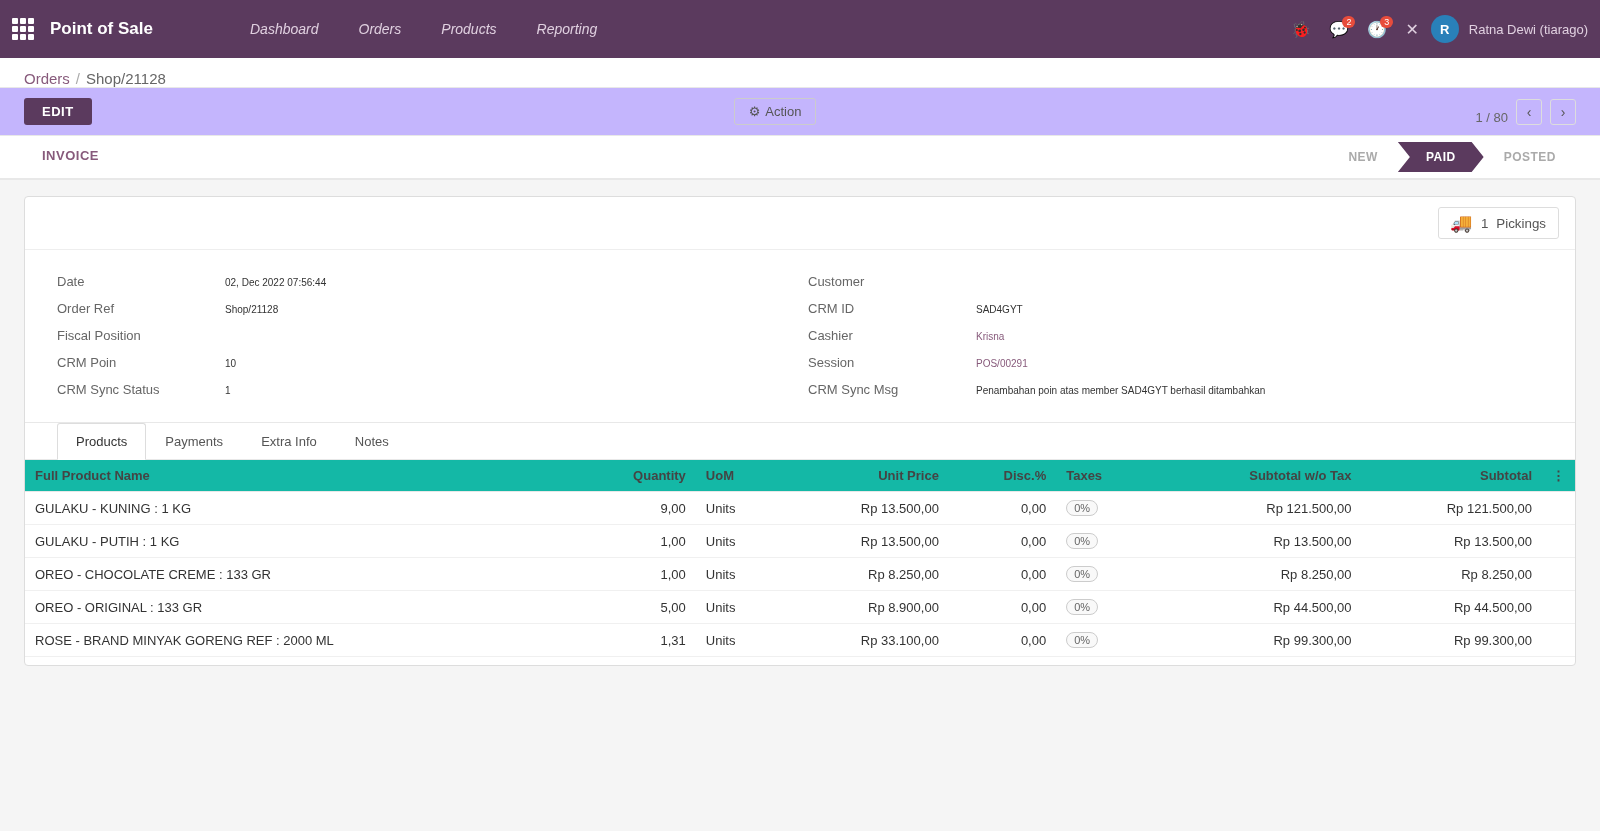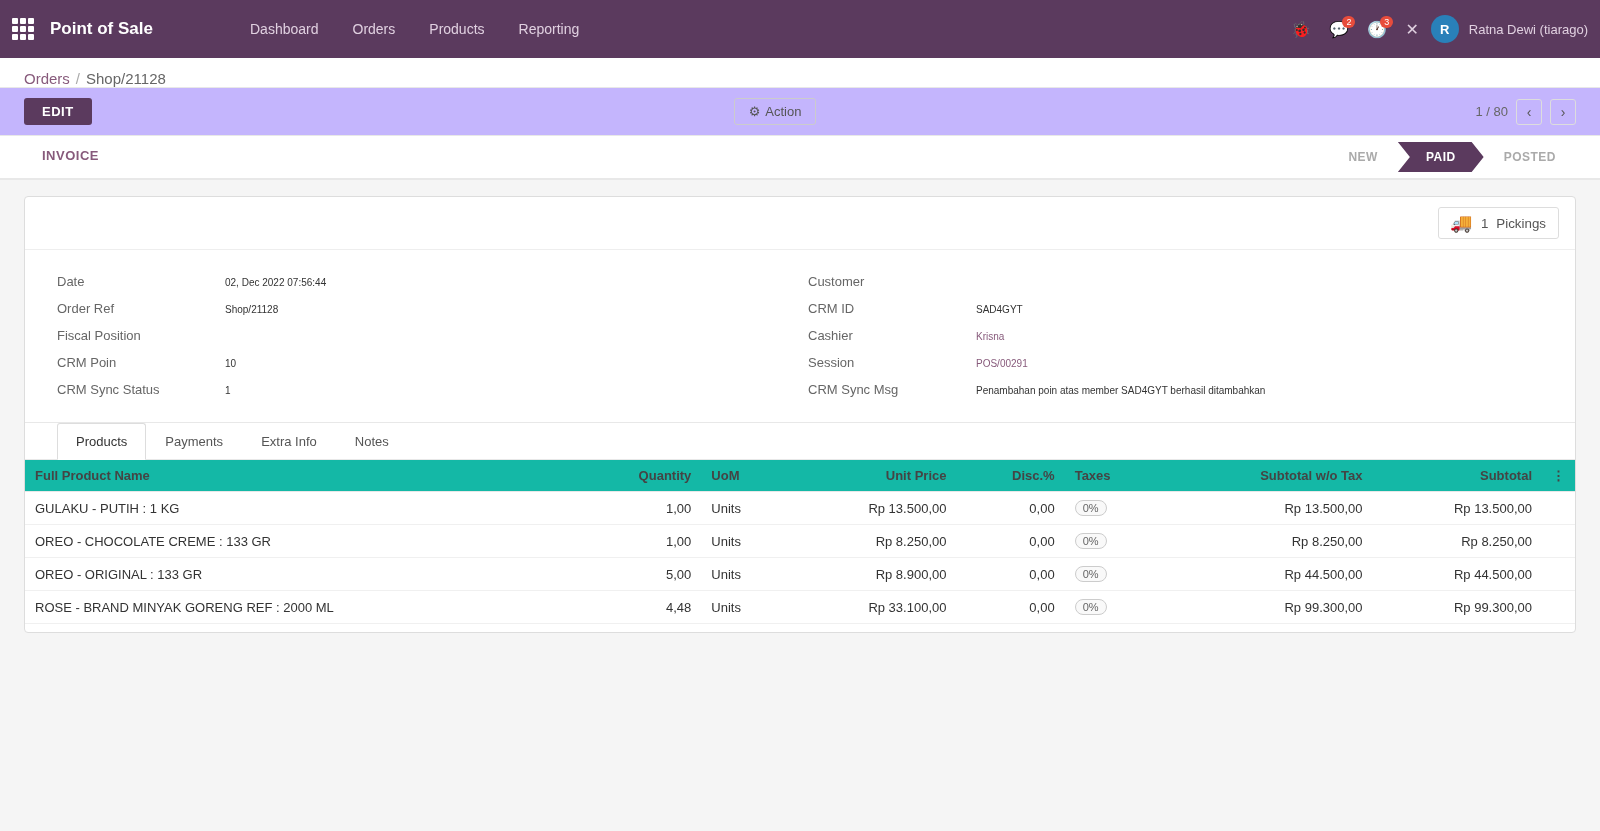--- a/index.html
+++ b/index.html
@@ -16,21 +16,21 @@
       gap: 4px;
     }
     .topnav-logo {
       display: flex; align-items: center; gap: 8px;
       font-size: 17px; font-weight: bold; color: #fff;
       padding: 0 12px 0 0;
       min-width: 220px;
     }
     .topnav-grid-icon { display: grid; grid-template-columns: repeat(3,6px); gap: 2px; margin-right: 8px; }
     .topnav-grid-icon span { width: 6px; height: 6px; background: #fff; border-radius: 1px; display: block; }
-    .topnav-menu { display: flex; gap: 6px; flex: 1; }
+    .topnav-menu { display: flex; gap: 12px; flex: 1; font-style: italic; }
     .topnav-menu a {
       color: #e0d0e0;
       text-decoration: none;
       padding: 0 14px;
       height: 50px;
       display: flex; align-items: center;
       font-size: 14px;
       border-radius: 2px;
     }
     .topnav-icons { display: flex; align-items: center; gap: 6px; }
@@ -84,21 +84,21 @@
       cursor: pointer;
       letter-spacing: 0.5px;
     }
     .action-btn {
       background: none; border: 1px solid #ccc;
       padding: 5px 14px; border-radius: 3px;
       cursor: pointer; color: #555; font-size: 13px;
       display: flex; align-items: center; gap: 5px;
     }
     .toolbar-center { flex: 1; display: flex; justify-content: center; }
-    .toolbar-right { display: flex; align-items: center; gap: 8px; color: #666; font-size: 13px; margin-left: 17px; }
+    .toolbar-right { display: flex; align-items: flex-end; gap: 8px; color: #666; font-size: 13px; margin-left: 17px; }
     .nav-arrow {
       background: none; border: 1px solid #ddd; border-radius: 3px;
       width: 26px; height: 26px; cursor: pointer; color: #555;
       display: flex; align-items: center; justify-content: center; font-size: 14px;
     }
 
     
     .status-bar {
       background: #fff;
       display: flex;
@@ -379,20 +379,31 @@
             <th>UoM</th>
             <th class="num">Unit Price</th>
             <th class="num">Disc.%</th>
             <th>Taxes</th>
             <th class="num">Subtotal w/o Tax</th>
             <th class="num">Subtotal</th>
             <th class="col-options">⋮</th>
           </tr>
         </thead>
         <tbody id="products-tbody">
+        <tr>
+      <td>GULAKU - KUNING : 1 KG</td>
+      <td class="num">9,00</td>
+      <td>Units</td>
+      <td class="num">Rp 13.500,00</td>
+      <td class="num">0,00</td>
+      <td><span class="tax-badge">0%</span></td>
+      <td class="num">Rp 121.500,00</td>
+      <td class="num">Rp 121.500,00</td>
+      <td class="col-options"></td>
+    </tr>
             <tr>
       <td>GULAKU - PUTIH : 1 KG</td>
       <td class="num">1,00</td>
       <td>Units</td>
       <td class="num">Rp 13.500,00</td>
       <td class="num">0,00</td>
       <td><span class="tax-badge">0%</span></td>
       <td class="num">Rp 13.500,00</td>
       <td class="num">Rp 13.500,00</td>
       <td class="col-options"></td>
@@ -414,21 +425,21 @@
       <td>Units</td>
       <td class="num">Rp 8.900,00</td>
       <td class="num">0,00</td>
       <td><span class="tax-badge">0%</span></td>
       <td class="num">Rp 44.500,00</td>
       <td class="num">Rp 44.500,00</td>
       <td class="col-options"></td>
     </tr>
             <tr>
       <td>ROSE - BRAND MINYAK GORENG REF : 2000 ML</td>
-      <td class="num">4,48</td>
+      <td class="num">1,31</td>
       <td>Units</td>
       <td class="num">Rp 33.100,00</td>
       <td class="num">0,00</td>
       <td><span class="tax-badge">0%</span></td>
       <td class="num">Rp 99.300,00</td>
       <td class="num">Rp 99.300,00</td>
       <td class="col-options"></td>
     </tr>
           </tbody>
       </table>

